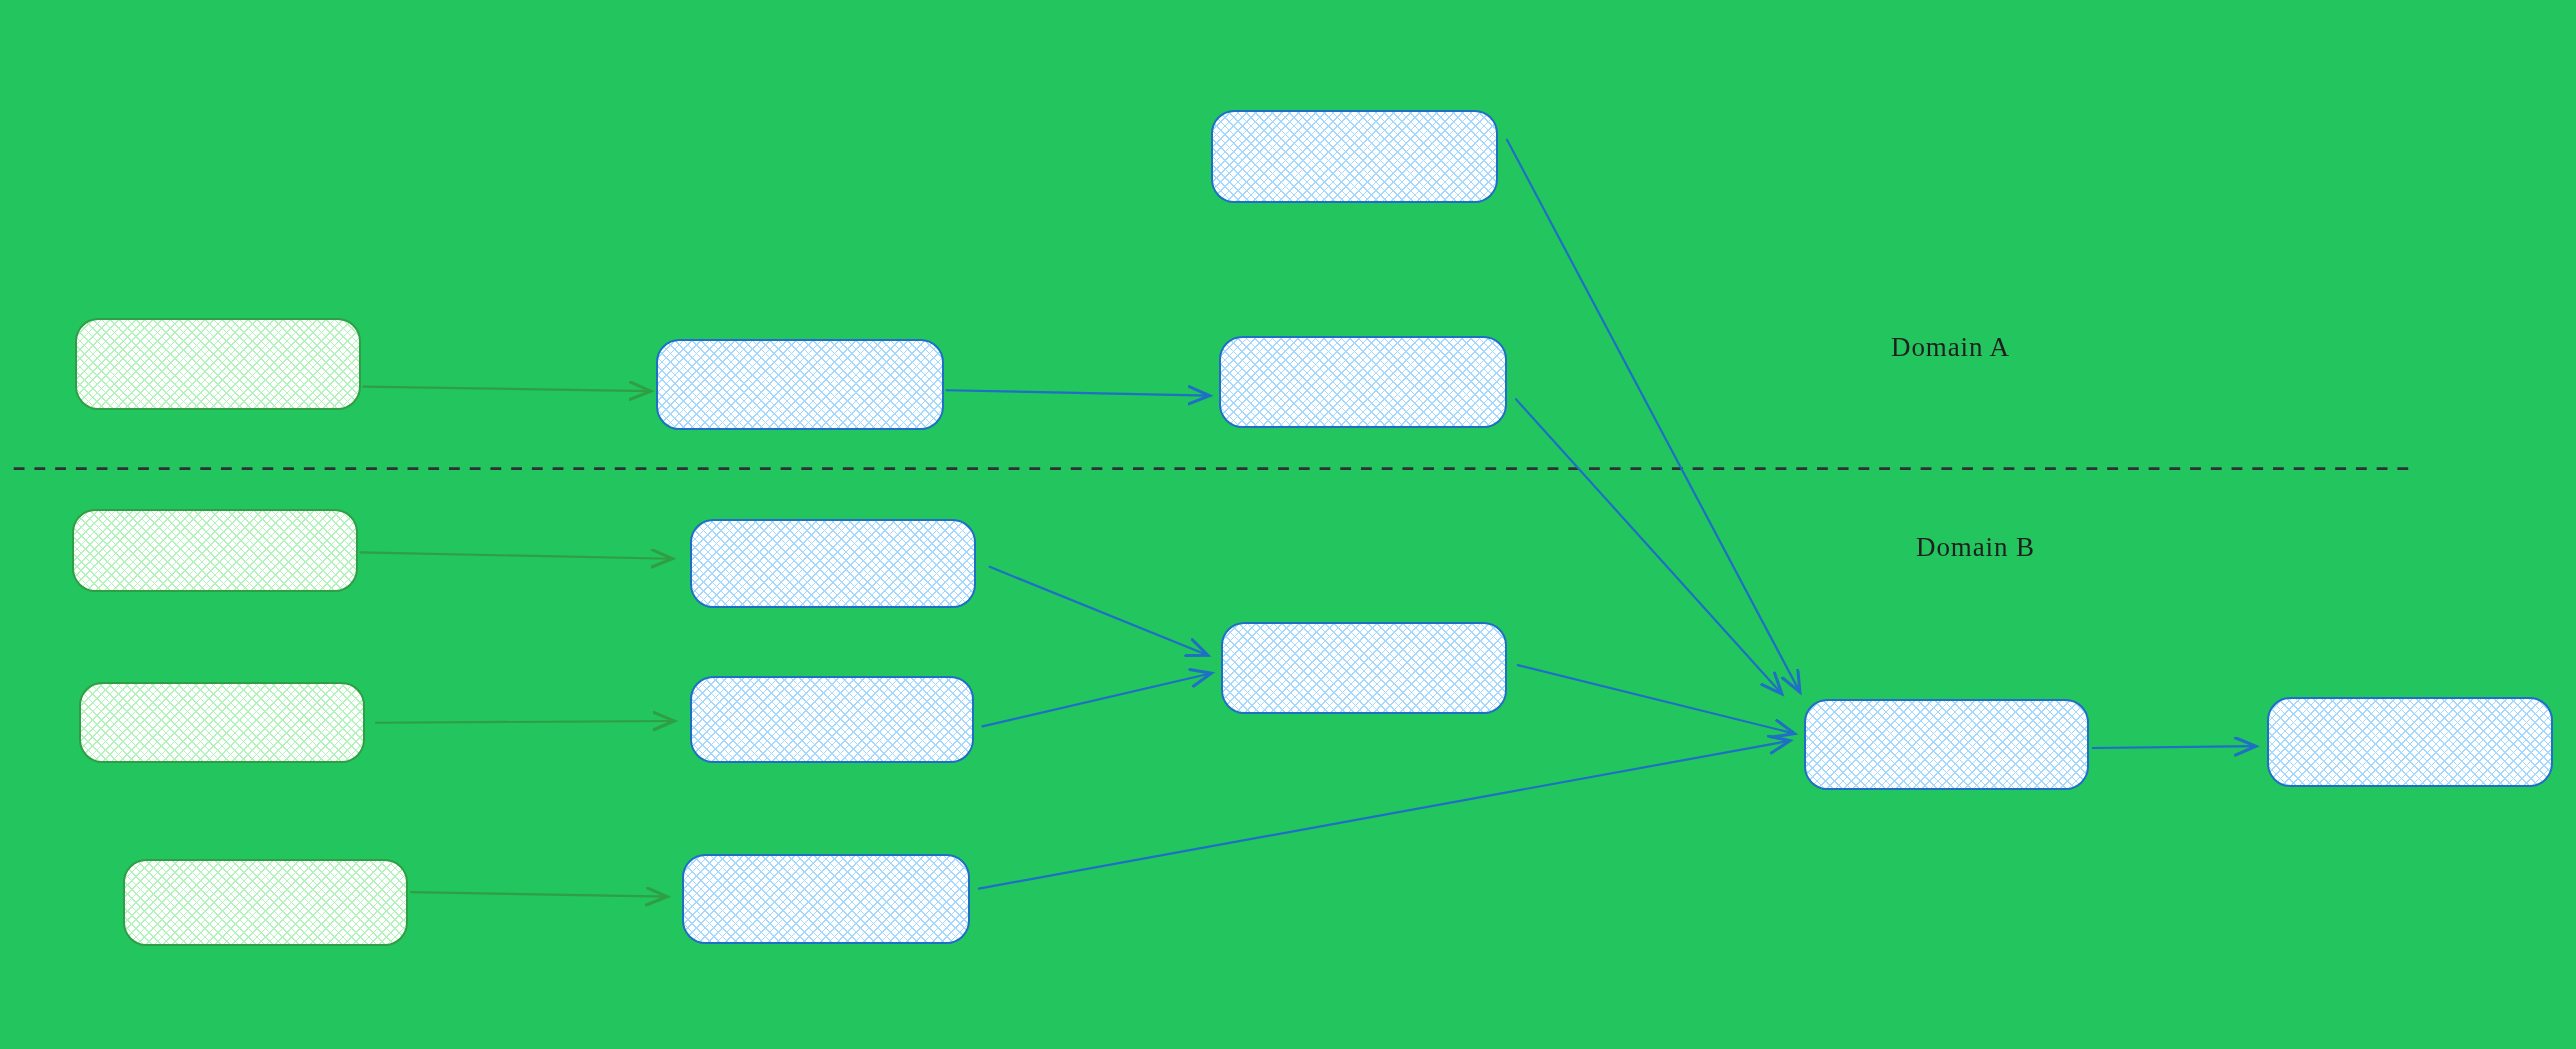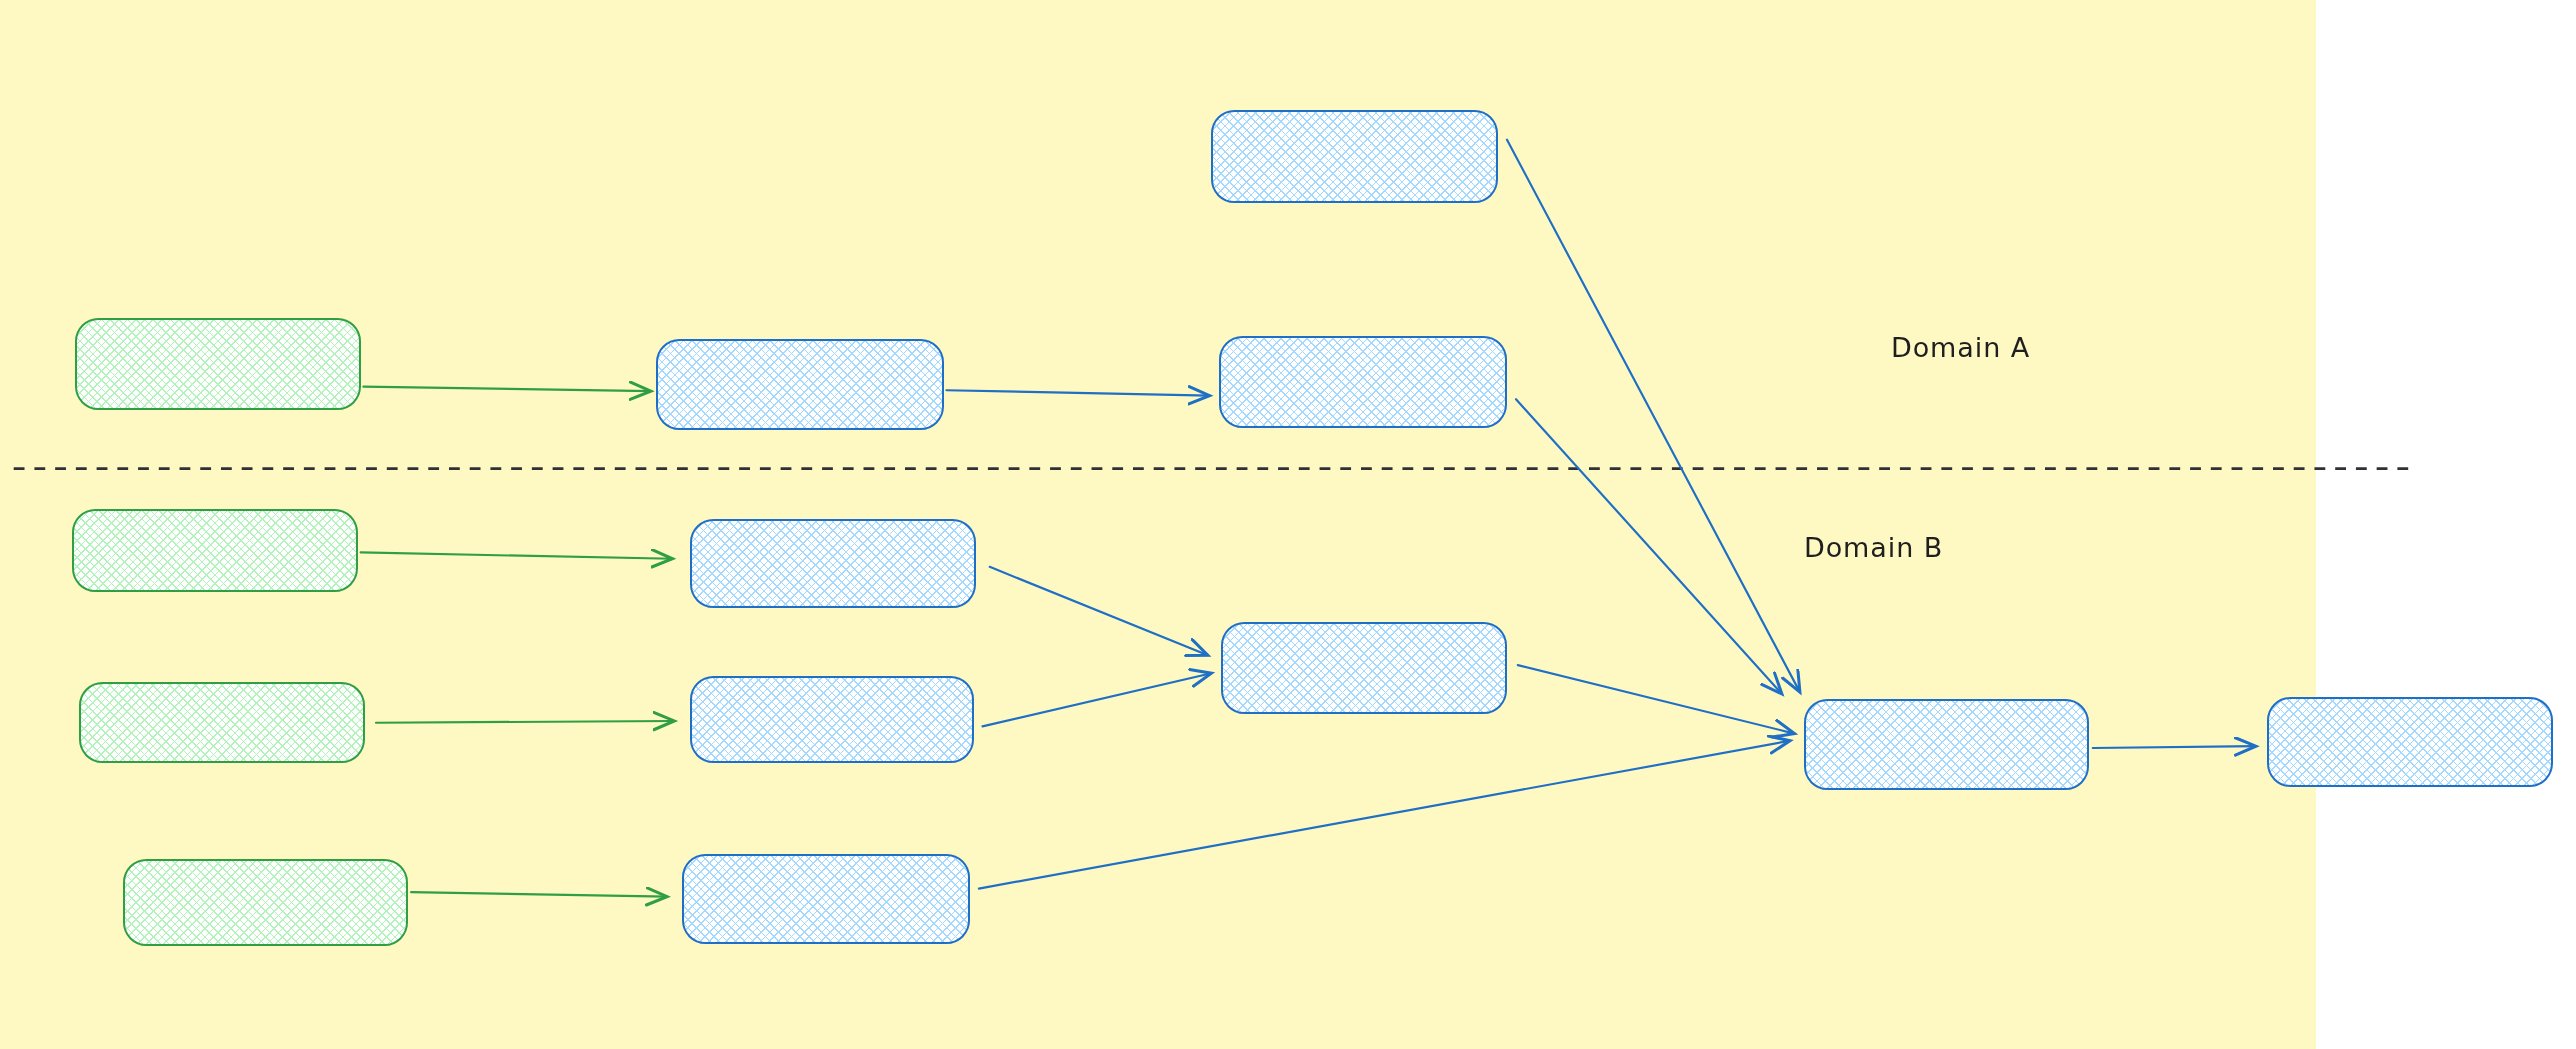--- a/index.html
+++ b/index.html
@@ -1,20 +1,20 @@
 <!DOCTYPE html>
 <html style="--blue-stroke: #1e6fc5; --blue-fill-hatch: #a5d8ff; --green-stroke: #2f9e44; --green-fill-hatch: #b2f2bb; --divider: #2f3136; --label-text: #1f1f1f;font-size:14.4px"><head>
 <meta charset="utf-8">
 <style>
   html,body{margin:0;padding:0;}
   body{
     width:2576px;height:1049px;background:#ffffff;overflow:hidden;
     font-family:"DejaVu Sans", sans-serif;
   }
-  .canvas{position:relative;width:2316px;height:1049px;background:#fef9c3;}
+  .canvas{position:relative;width:2576px;height:1049px;background:#22c55e;font-family:Liberation Serif, serif;}
   #edge-layer{position:absolute;left:0;top:0;width:2576px;height:1049px;}
   .node{
     position:absolute;box-sizing:border-box;border-radius:23.4px;background-color:#ffffff;
   }
   .node.blue{
     border:2.3px solid var(--blue-stroke);
     background-image:
       repeating-linear-gradient(45deg,  var(--blue-fill-hatch) 0 1.2px, transparent 1.2px 6.1px),
       repeating-linear-gradient(-45deg, var(--blue-fill-hatch) 0 1.2px, transparent 1.2px 6.1px);
   }
@@ -22,21 +22,21 @@
     border:2.3px solid var(--green-stroke);
     background-image:
       repeating-linear-gradient(45deg,  var(--green-fill-hatch) 0 1.2px, transparent 1.2px 6.1px),
       repeating-linear-gradient(-45deg, var(--green-fill-hatch) 0 1.2px, transparent 1.2px 6.1px);
   }
   .domain-label{
     position:absolute;font-size:27px;letter-spacing:0.9px;color:var(--label-text);
     white-space:nowrap;
   }
   #label-domain-a{left:1891px;top:332px;}
-  #label-domain-b{left:1804px;top:532px;}
+  #label-domain-b{left:1916px;top:532px;}
 </style>
 </head>
 <body>
 
 <div class="canvas">
 
   <svg id="edge-layer" xmlns="http://www.w3.org/2000/svg" viewBox="0 0 2858 1164" width="2576" height="1049">
     <defs>
       <marker id="arrow-blue" markerWidth="12" markerHeight="10" refX="10" refY="4.5" orient="auto">
         <path d="M0.5,0.5 L10,4.5 L0.5,8.5" fill="none" stroke-width="1.4" stroke-linecap="round" stroke="#1e6fc5"></path>

